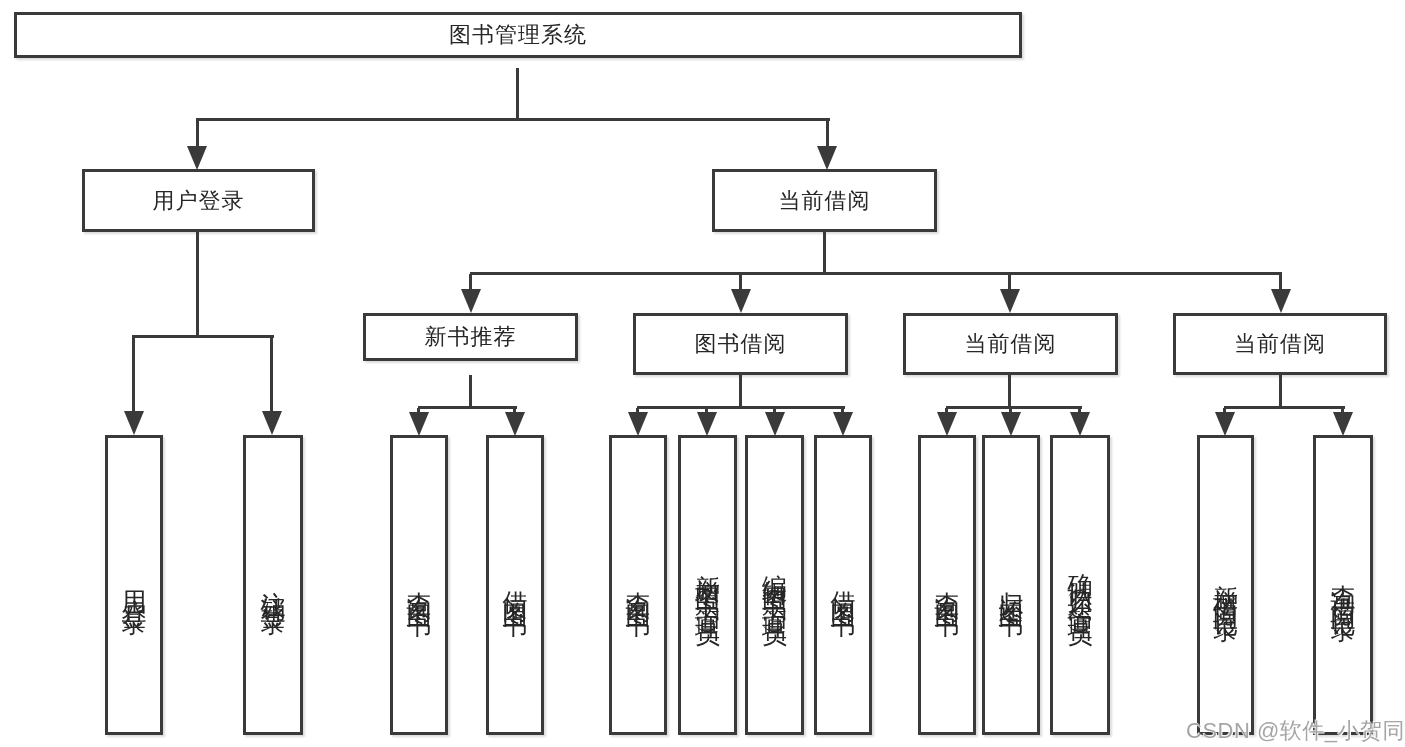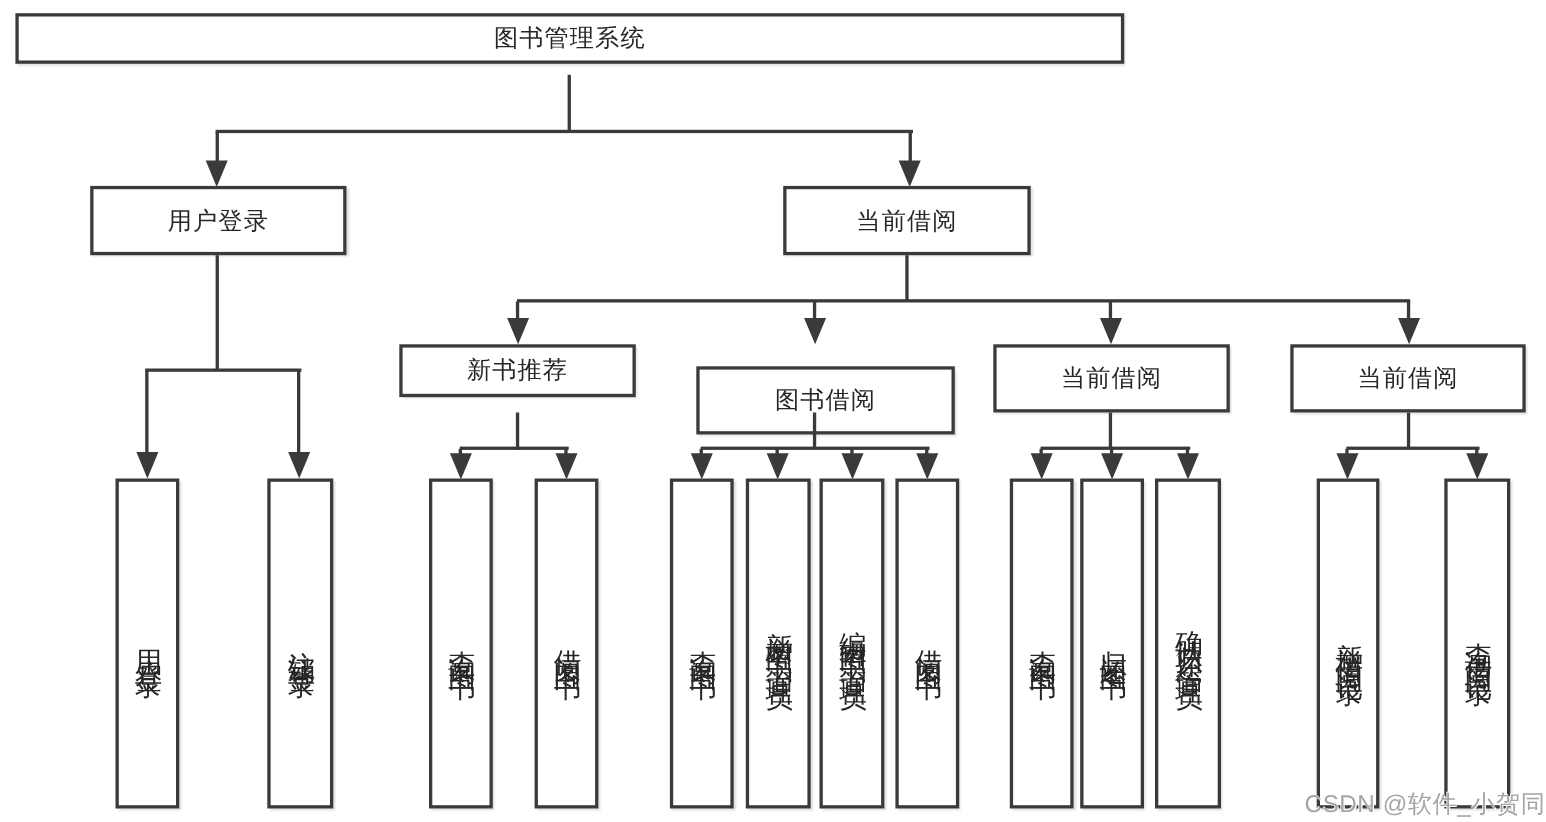--- a/index.html
+++ b/index.html
@@ -88,21 +88,21 @@
   <div class="line-v" style="left:739px;top:274px;height:17px;"></div>
   <div class="arr" style="left:731px;top:289px;"></div>
   <div class="line-v" style="left:1008px;top:274px;height:17px;"></div>
   <div class="arr" style="left:1000px;top:289px;"></div>
   <div class="line-v" style="left:1279px;top:274px;height:17px;"></div>
   <div class="arr" style="left:1271px;top:289px;"></div>
 
   <div class="hbox" style="left:363px;top:313px;width:215px;height:48px;">
     <span class="lbl">新书推荐</span>
   </div>
-  <div class="hbox" style="left:633px;top:313px;width:235px;height:62px;margin-top:20px;">
+  <div class="hbox" style="left:633px;top:313px;width:215px;height:62px;">
     <span class="lbl">图书借阅</span>
   </div>
   <div class="hbox" style="left:903px;top:313px;width:215px;height:62px;">
     <span class="lbl">当前借阅</span>
   </div>
   <div class="hbox" style="left:1173px;top:313px;width:214px;height:62px;">
     <span class="lbl">当前借阅</span>
   </div>
 
   <div class="line-v" style="left:469px;top:375px;height:34px;"></div>

